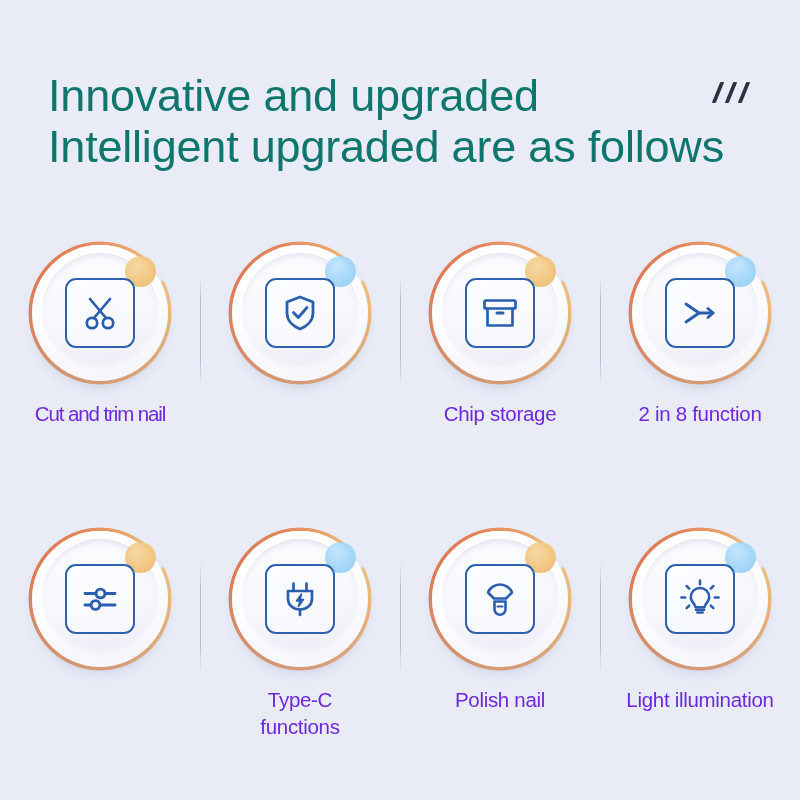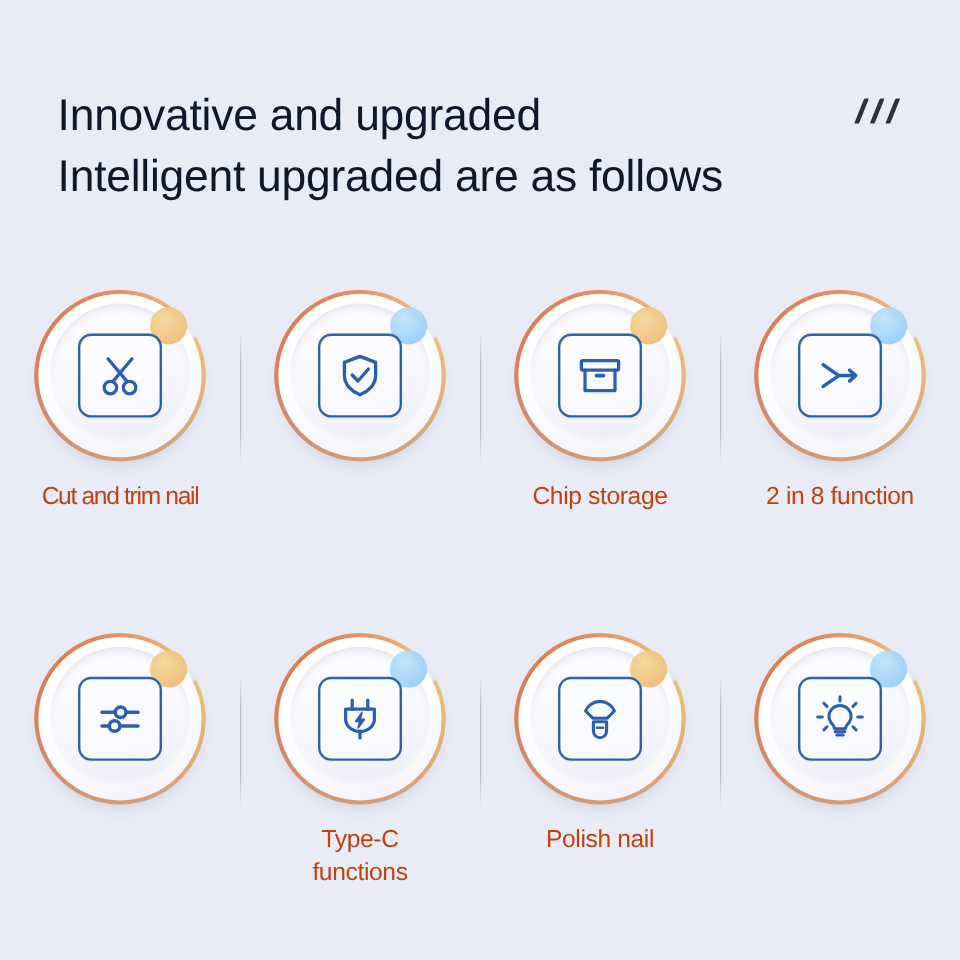--- a/index.html
+++ b/index.html
@@ -9,24 +9,24 @@
     font-family:"Liberation Sans","DejaVu Sans",sans-serif;
     position:relative;
   }
   .page{position:absolute;inset:0;}
 
   
   .heading{
     position:absolute;left:48px;top:70px;width:700px;
   }
   .heading-line{
-    font-size:37px;
+    font-size:45px;
     line-height:51px;
     font-weight:400;
-    color:#0f172a;
+    color:#0f766e;
     letter-spacing:-0.2px;
     white-space:nowrap;
   }
   .slashes{
     position:absolute;right:38px;top:82px;
     width:46px;height:26px;
   }
   .slash{
     position:absolute;top:0;width:4px;height:21px;
     background:#2c3240;border-radius:1px;
@@ -145,21 +145,21 @@
     box-sizing:border-box;
   }
   .iconframe svg{display:block;}
 
   
   .label{
     margin-top:10px;
     text-align:center;
     font-size:20.5px;
     line-height:27px;
-    color:#c2410c;
+    color:#6d28d9;
     max-width:190px;
     white-space:pre-line;
     letter-spacing:-0.3px;
   }
   .label.tight{letter-spacing:-1.1px;}
 </style>
 </head>
 <body>
 
 <div class="page">
@@ -325,17 +325,18 @@
               <line x1="22" y1="3.6" x2="22" y2="7.2"></line>
               <line x1="8.6" y1="9" x2="11.2" y2="11.6"></line>
               <line x1="35.4" y1="9" x2="32.8" y2="11.6"></line>
               <line x1="3.4" y1="20.4" x2="7.2" y2="20.4"></line>
               <line x1="40.6" y1="20.4" x2="36.8" y2="20.4"></line>
               <line x1="8.6" y1="31.2" x2="11.2" y2="28.6"></line>
               <line x1="35.4" y1="31.2" x2="32.8" y2="28.6"></line>
             </svg>
           </div>
         </div>
+        <div class="label">Light illumination</div>
       </div>
     </div>
 
   </div>
 </div>
 
 </body></html>

